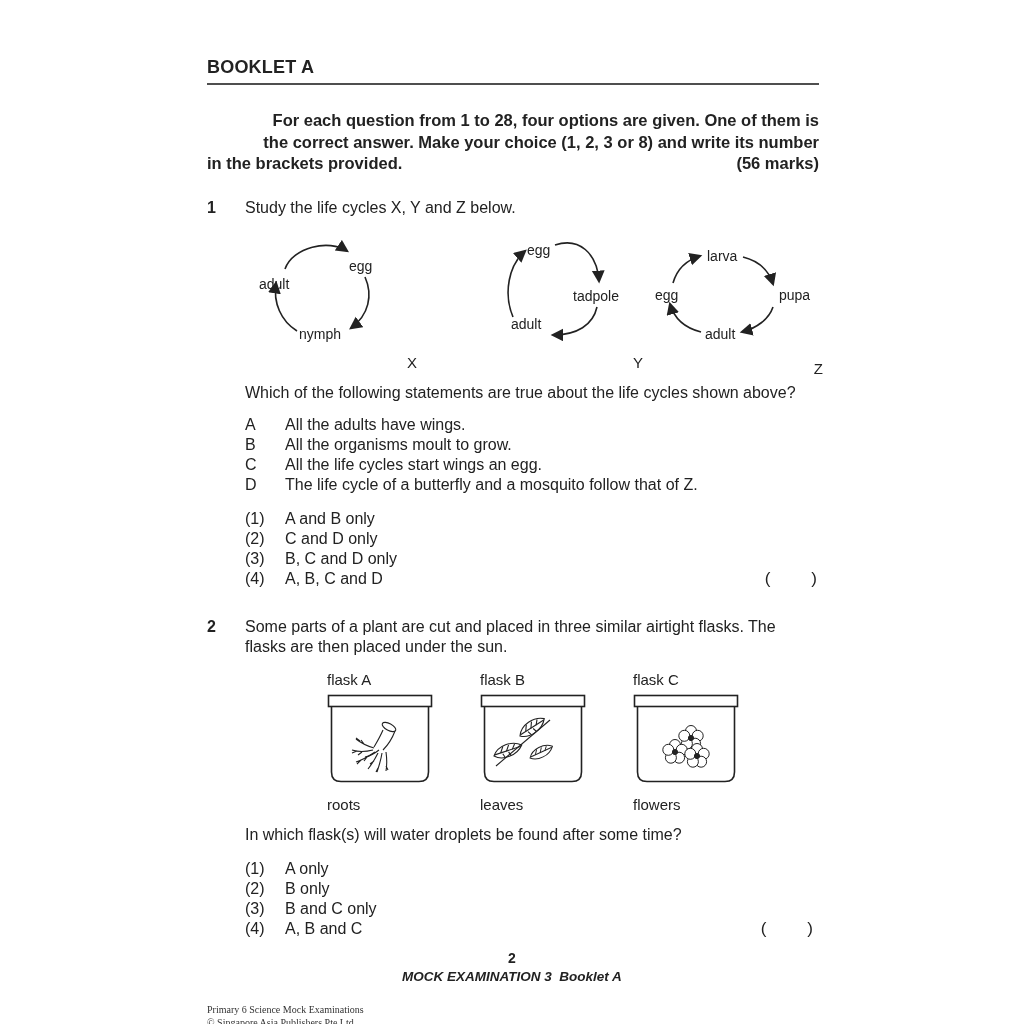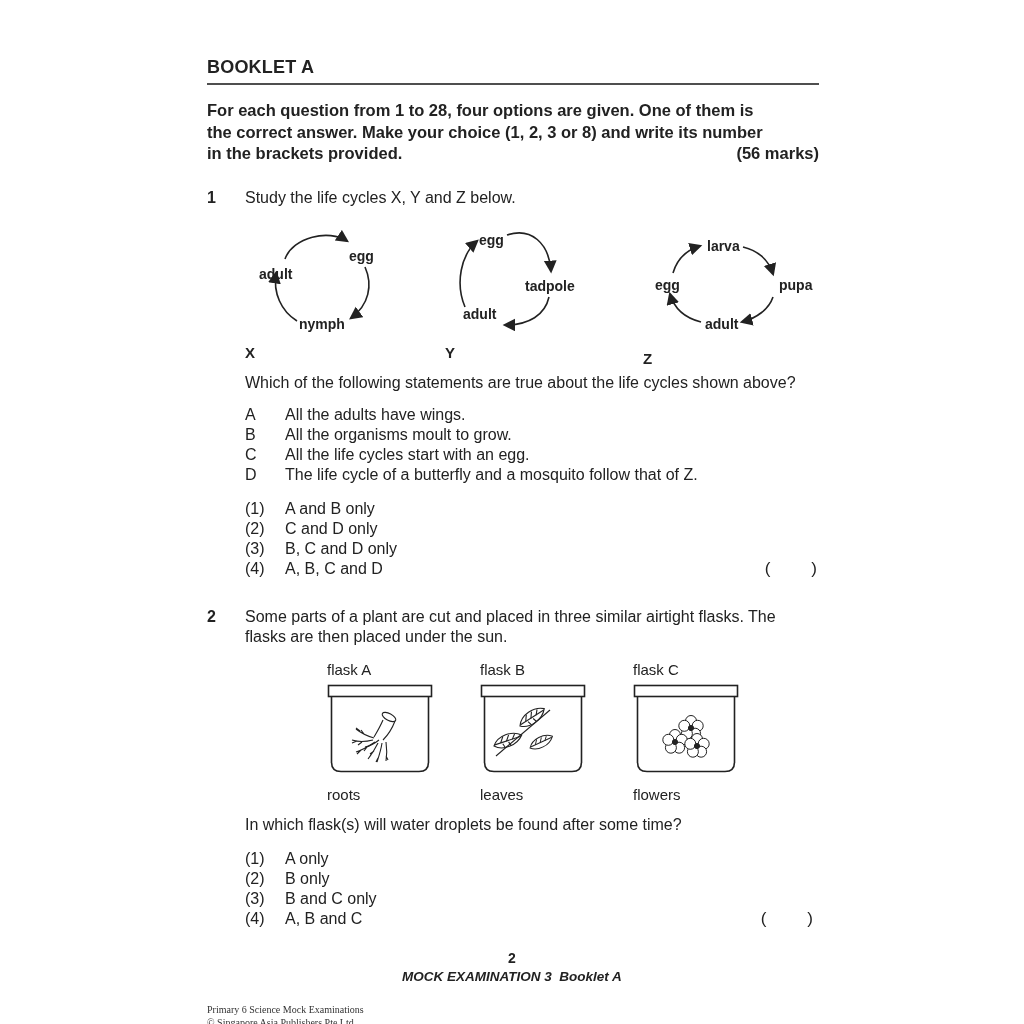--- a/index.html
+++ b/index.html
@@ -7,33 +7,33 @@
   body {
     width:1024px; height:1024px; background:#ffffff;
     font-family:"Liberation Sans", sans-serif; color:#222;
   }
   .page { position:relative; width:918px; height:1024px; background:#fff; overflow:hidden; }
   .content { position:absolute; left:207px; top:57px; width:612px; }
 
   .booklet-title { font-size:18px; font-weight:bold; margin:0; letter-spacing:.2px; }
   .title-rule { border:none; border-top:2px solid #4f4f4f; margin:5px 0 0 0; }
 
-  .instructions { margin-top:15px; font-weight:bold; font-size:16.5px; line-height:21.5px; }
+  .instructions { margin-top:25px; font-weight:bold; font-size:16.5px; line-height:21.5px;text-align:right; }
   .instr-line { white-space:nowrap; }
   .instr-last { display:flex; justify-content:space-between; white-space:nowrap;gap:22px; }
 
   .question { display:flex; align-items:flex-start; }
   .q1 { margin-top:23px; }
   .q2 { margin-top:28px; }
   .qnum { width:38px; flex:none; font-weight:bold; font-size:16px; line-height:20px; }
   .qbody { flex:1; font-size:16px; line-height:20px; }
   .nowrap { white-space:nowrap; }
 
   .cycles-row { display:flex; margin:13px 0 4px 0; }
-  .cycle { text-align:left;font-weight:bold; }
+  .cycle { text-align:right; }
   .cycle-x { width:172px; }
   .cycle-y { width:198px; margin-left:28px; }
   .cycle-z { width:180px; margin-left:0px; }
   .cycle-name { font-size:15px; margin-top:1px; }
   .cycle svg text { font-family:"Liberation Sans",sans-serif; font-size:14px; fill:#222; }
 
   .subq { margin:4px 0 12px 0; }
 
   .statement { display:flex; }
   .s-letter { width:40px; flex:none; }
@@ -151,21 +151,21 @@
           <div class="statement">
             <span class="s-letter">A</span>
             <span>All the adults have wings.</span>
           </div>
           <div class="statement">
             <span class="s-letter">B</span>
             <span>All the organisms moult to grow.</span>
           </div>
           <div class="statement">
             <span class="s-letter">C</span>
-            <span>All the life cycles start with an egg.</span>
+            <span>All the life cycles start wings an egg.</span>
           </div>
           <div class="statement">
             <span class="s-letter">D</span>
             <span>The life cycle of a butterfly and a mosquito follow that of Z.</span>
           </div>
         </div>
 
         <div class="options">
           <div class="option">
             <span class="o-num">(1)</span>

